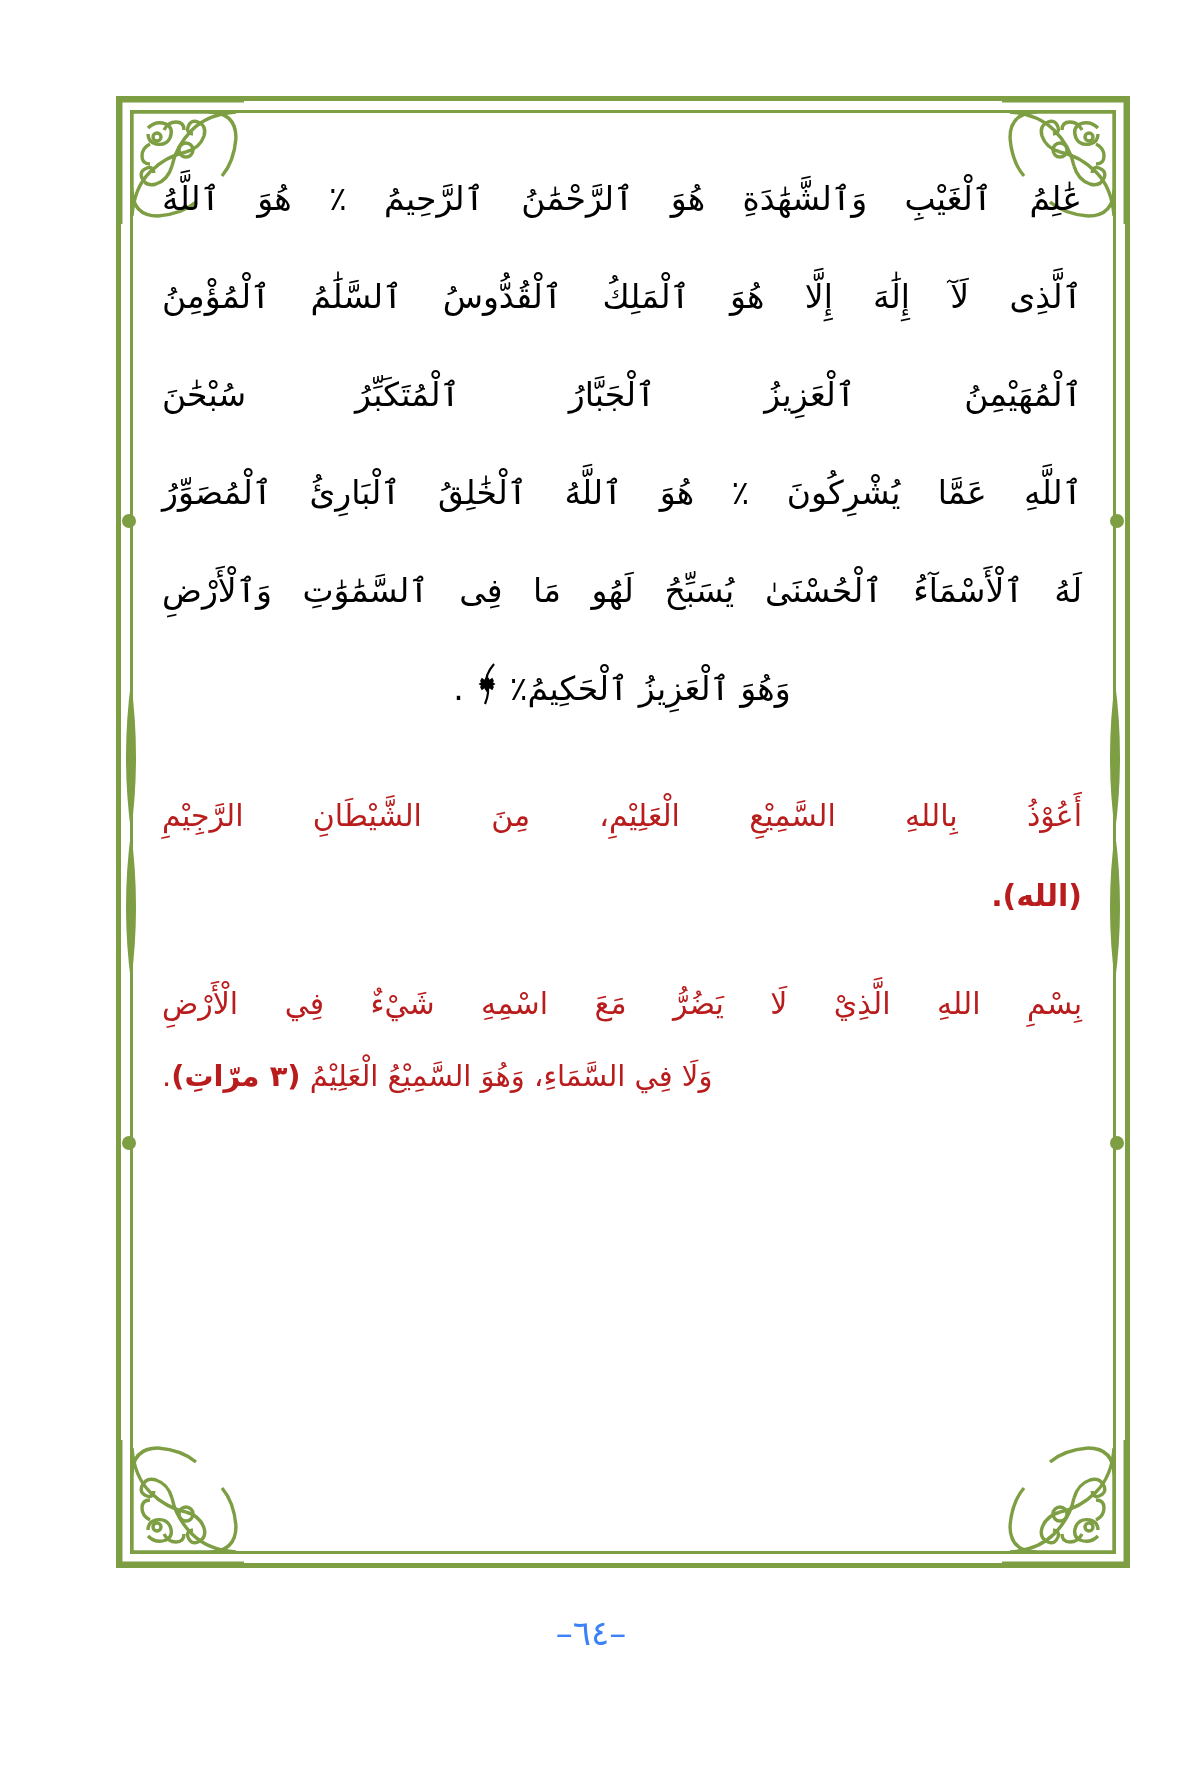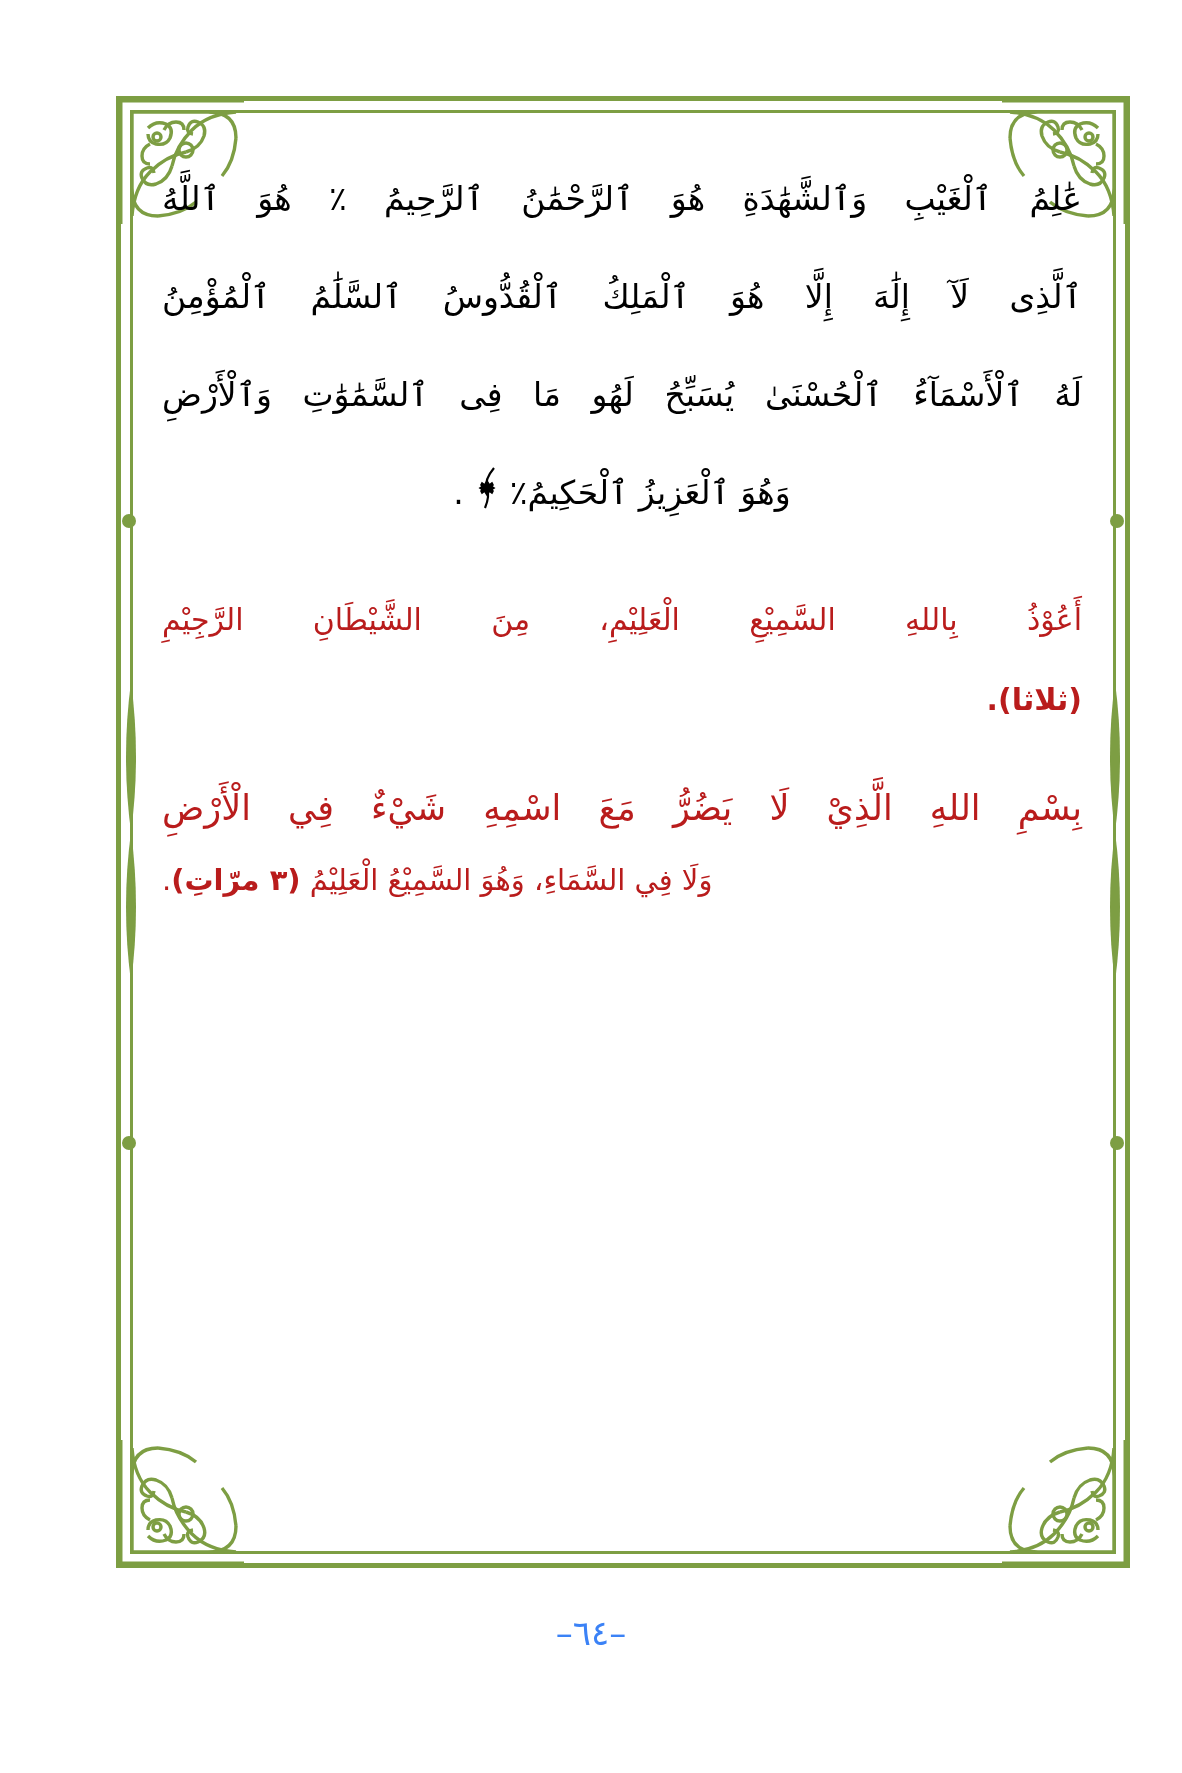--- a/index.html
+++ b/index.html
@@ -120,21 +120,21 @@
     text-align-last: justify;
   }
   .sup-tail {
     text-align: right;
     font-weight: bold;
     margin-top: 4px;
   }
   .sup-last {
     text-align: justify;
     text-align-last: justify;
-    font-size: 35px;
+    font-size: 30px;
     line-height: 72px;
   }
   .sup-last-2 {
     text-align: left;
     font-size: 29px;
     line-height: 72px;
   }
   .bold-count { font-weight: bold; }
 
   .page-number {
@@ -259,20 +259,22 @@
     <div class="mid-dot dot-l-bottom"></div>
     <div class="mid-dot dot-r-top"></div>
     <div class="mid-dot dot-r-bottom"></div>
   </div>
 
   <div class="content">
 
     <div class="quran-block">
       <div class="quran-line q-justify">عَٰلِمُ ٱلْغَيْبِ وَٱلشَّهَٰدَةِ هُوَ ٱلرَّحْمَٰنُ ٱلرَّحِيمُ ٪ هُوَ ٱللَّهُ</div>
       <div class="quran-line q-justify">ٱلَّذِى لَآ إِلَٰهَ إِلَّا هُوَ ٱلْمَلِكُ ٱلْقُدُّوسُ ٱلسَّلَٰمُ ٱلْمُؤْمِنُ</div>
+      <div class="quran-line q-justify">ٱلْمُهَيْمِنُ ٱلْعَزِيزُ ٱلْجَبَّارُ ٱلْمُتَكَبِّرُ سُبْحَٰنَ</div>
+      <div class="quran-line q-justify">ٱللَّهِ عَمَّا يُشْرِكُونَ ٪ هُوَ ٱللَّهُ ٱلْخَٰلِقُ ٱلْبَارِئُ ٱلْمُصَوِّرُ</div>
       <div class="quran-line q-justify">لَهُ ٱلْأَسْمَآءُ ٱلْحُسْنَىٰ يُسَبِّحُ لَهُو مَا فِى ٱلسَّمَٰوَٰتِ وَٱلْأَرْضِ</div>
       <div class="quran-line q-center">
         <span>وَهُوَ ٱلْعَزِيزُ ٱلْحَكِيمُ</span><span>٪</span><span class="flower-orn">
             <svg width="34" height="44" viewBox="0 0 34 44" fill="none" stroke="#000" stroke-width="1.6">
               <path d="M24 2 Q14 14 17 22 Q20 30 15 42" stroke-width="2.2"></path>
               <circle cx="17" cy="22" r="3.6" fill="none"></circle>
               <path d="M17 15 L19.5 19 L17 22 L14.5 19 Z" fill="#000"></path>
               <path d="M17 29 L19.5 25 L17 22 L14.5 25 Z" fill="#000"></path>
               <path d="M10 22 L14 24.5 L17 22 L14 19.5 Z" fill="#000"></path>
               <path d="M24 22 L20 24.5 L17 22 L20 19.5 Z" fill="#000"></path>
@@ -280,21 +282,21 @@
               <path d="M22 17 L18.6 19.6 L21 22 L23 19 Z" fill="#000"></path>
               <path d="M12 27 L15.4 24.4 L13 22 L11 25 Z" fill="#000"></path>
               <path d="M22 27 L18.6 24.4 L21 22 L23 25 Z" fill="#000"></path>
             </svg>
           </span><span>.</span>
       </div>
     </div>
 
     <div class="supplication">
       <div class="sup-main">أَعُوْذُ بِاللهِ السَّمِيْعِ الْعَلِيْمِ، مِنَ الشَّيْطَانِ الرَّجِيْمِ</div>
-      <div class="sup-tail"><span>(ثلاثا)</span><span>.</span></div>
+      <div class="sup-tail"><span>(الله)</span><span>.</span></div>
     </div>
 
 
     <div class="supplication">
       <div class="sup-last">بِسْمِ اللهِ الَّذِيْ لَا يَضُرُّ مَعَ اسْمِهِ شَيْءٌ فِي الْأَرْضِ</div>
       <div class="sup-last-2"><span>وَلَا فِي السَّمَاءِ، وَهُوَ السَّمِيْعُ الْعَلِيْمُ</span> <span class="bold-count">(٣ مرّاتِ)</span><span>.</span></div>
     </div>
 
   </div>
 

